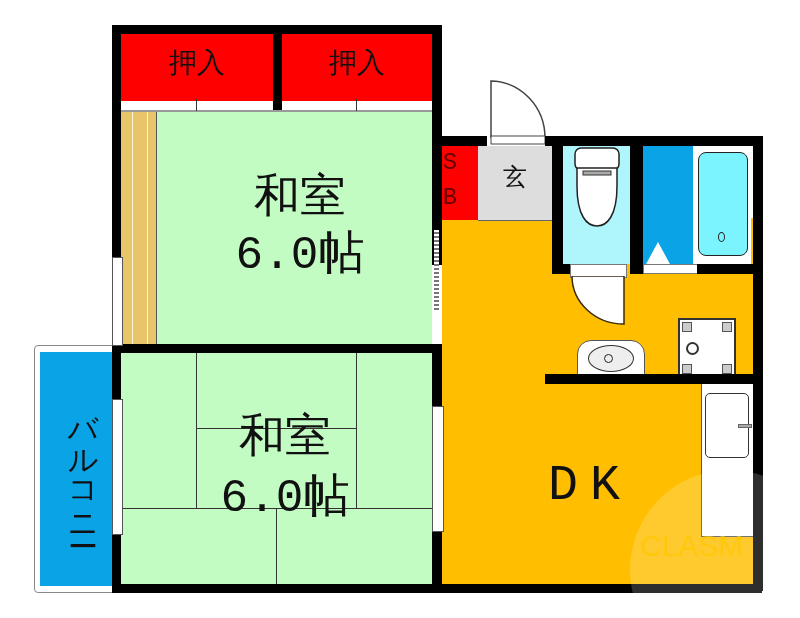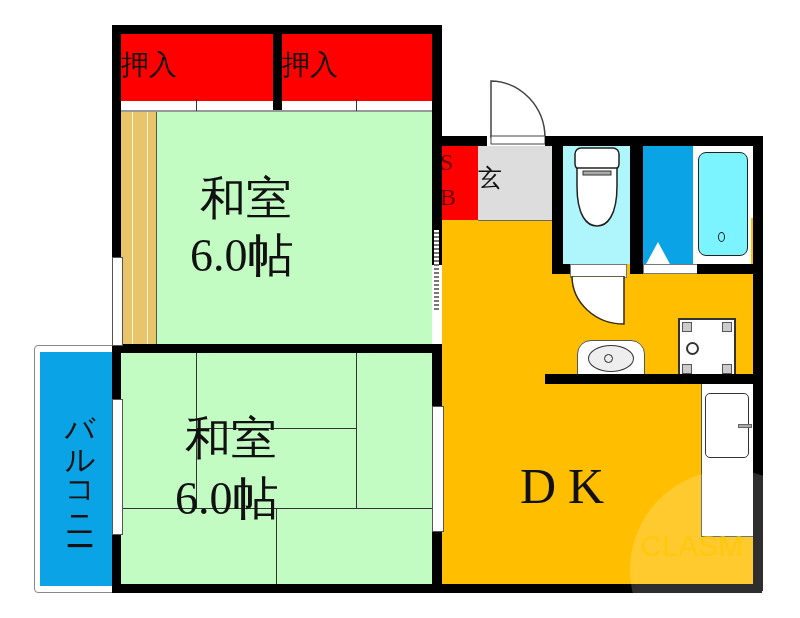--- a/index.html
+++ b/index.html
@@ -1,19 +1,19 @@
 <!DOCTYPE html>
 <html><head>
 <meta charset="utf-8">
 <style>
   html, body { margin:0; padding:0; background:#ffffff; }
   body { width:800px; height:618px; position:relative; overflow:hidden; font-family:"DejaVu Serif", serif; }
   .abs { position:absolute; }
   .wall { position:absolute; background:#000; }
-  .lbl { position:absolute; color:#111; font-family:Liberation Serif, serif; text-align:left; line-height:1.05; }
+  .lbl { position:absolute; color:#111; font-family:Liberation Mono, monospace; text-align:center; line-height:1.05; }
   .tline { position:absolute; background:#333; }
 </style>
 </head>
 <body>
 
 <div class="abs" style="left:34px;top:345px;width:82px;height:246px;border:1px solid #888;border-radius:4px;background:#fff;"></div>
 
 <div class="abs" style="left:40px;top:352px;width:72px;height:234px;background:#0aa3e6;"></div>
 <div class="lbl" style="left:56px;top:395px;width:40px;font-size:30px;writing-mode:vertical-rl;">バルコニー</div>
 

